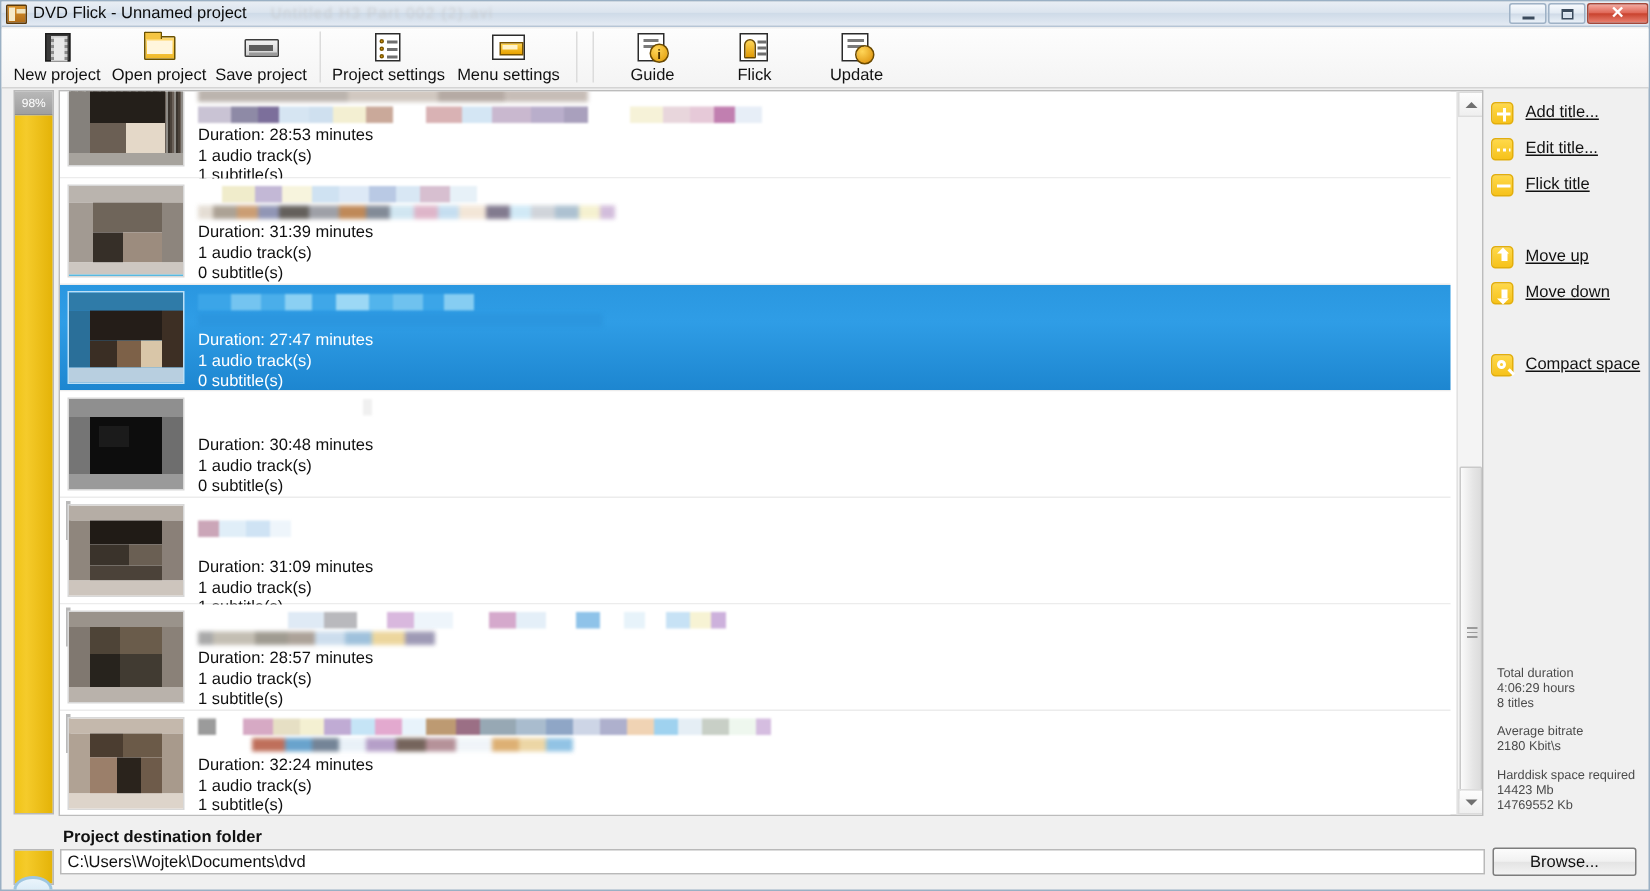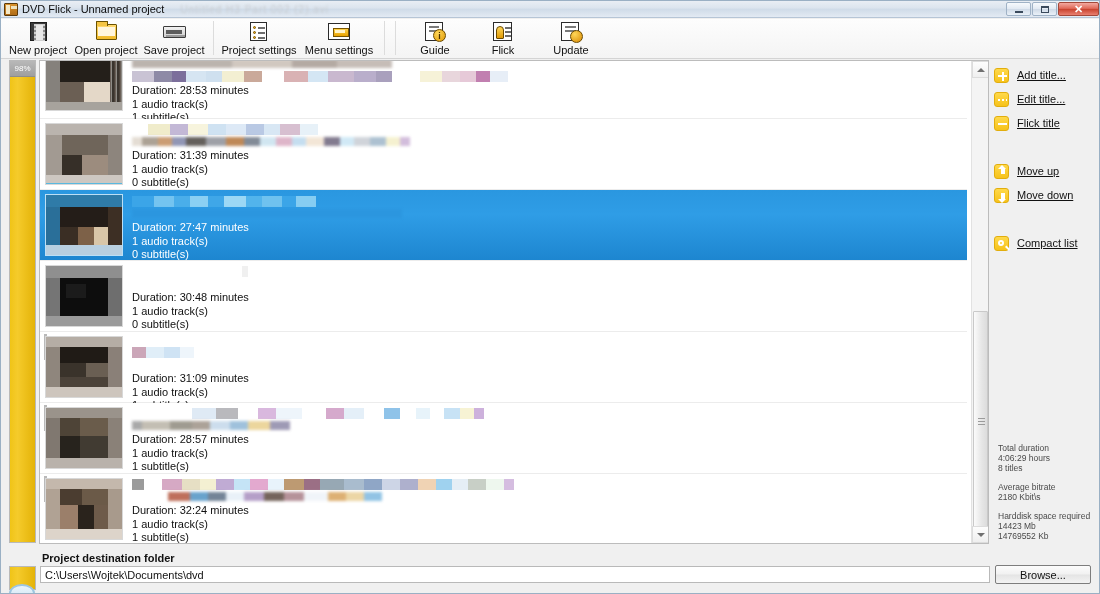--- a/index.html
+++ b/index.html
@@ -822,21 +822,21 @@
         </span>
       <span class="alabel">Move down</span>
     </div>
 
     <div class="spacer-b"></div>
 
     <div class="action">
       <span class="abtn">
           <span class="mag"></span>
         </span>
-      <span class="alabel">Compact list</span>
+      <span class="alabel">Compact space</span>
     </div>
 
     <div class="stats">
       <div class="blk">
         <div>Total duration</div>
         <div>4:06:29 hours</div>
         <div>8 titles</div>
       </div>
       <div class="blk">
         <div>Average bitrate</div>

